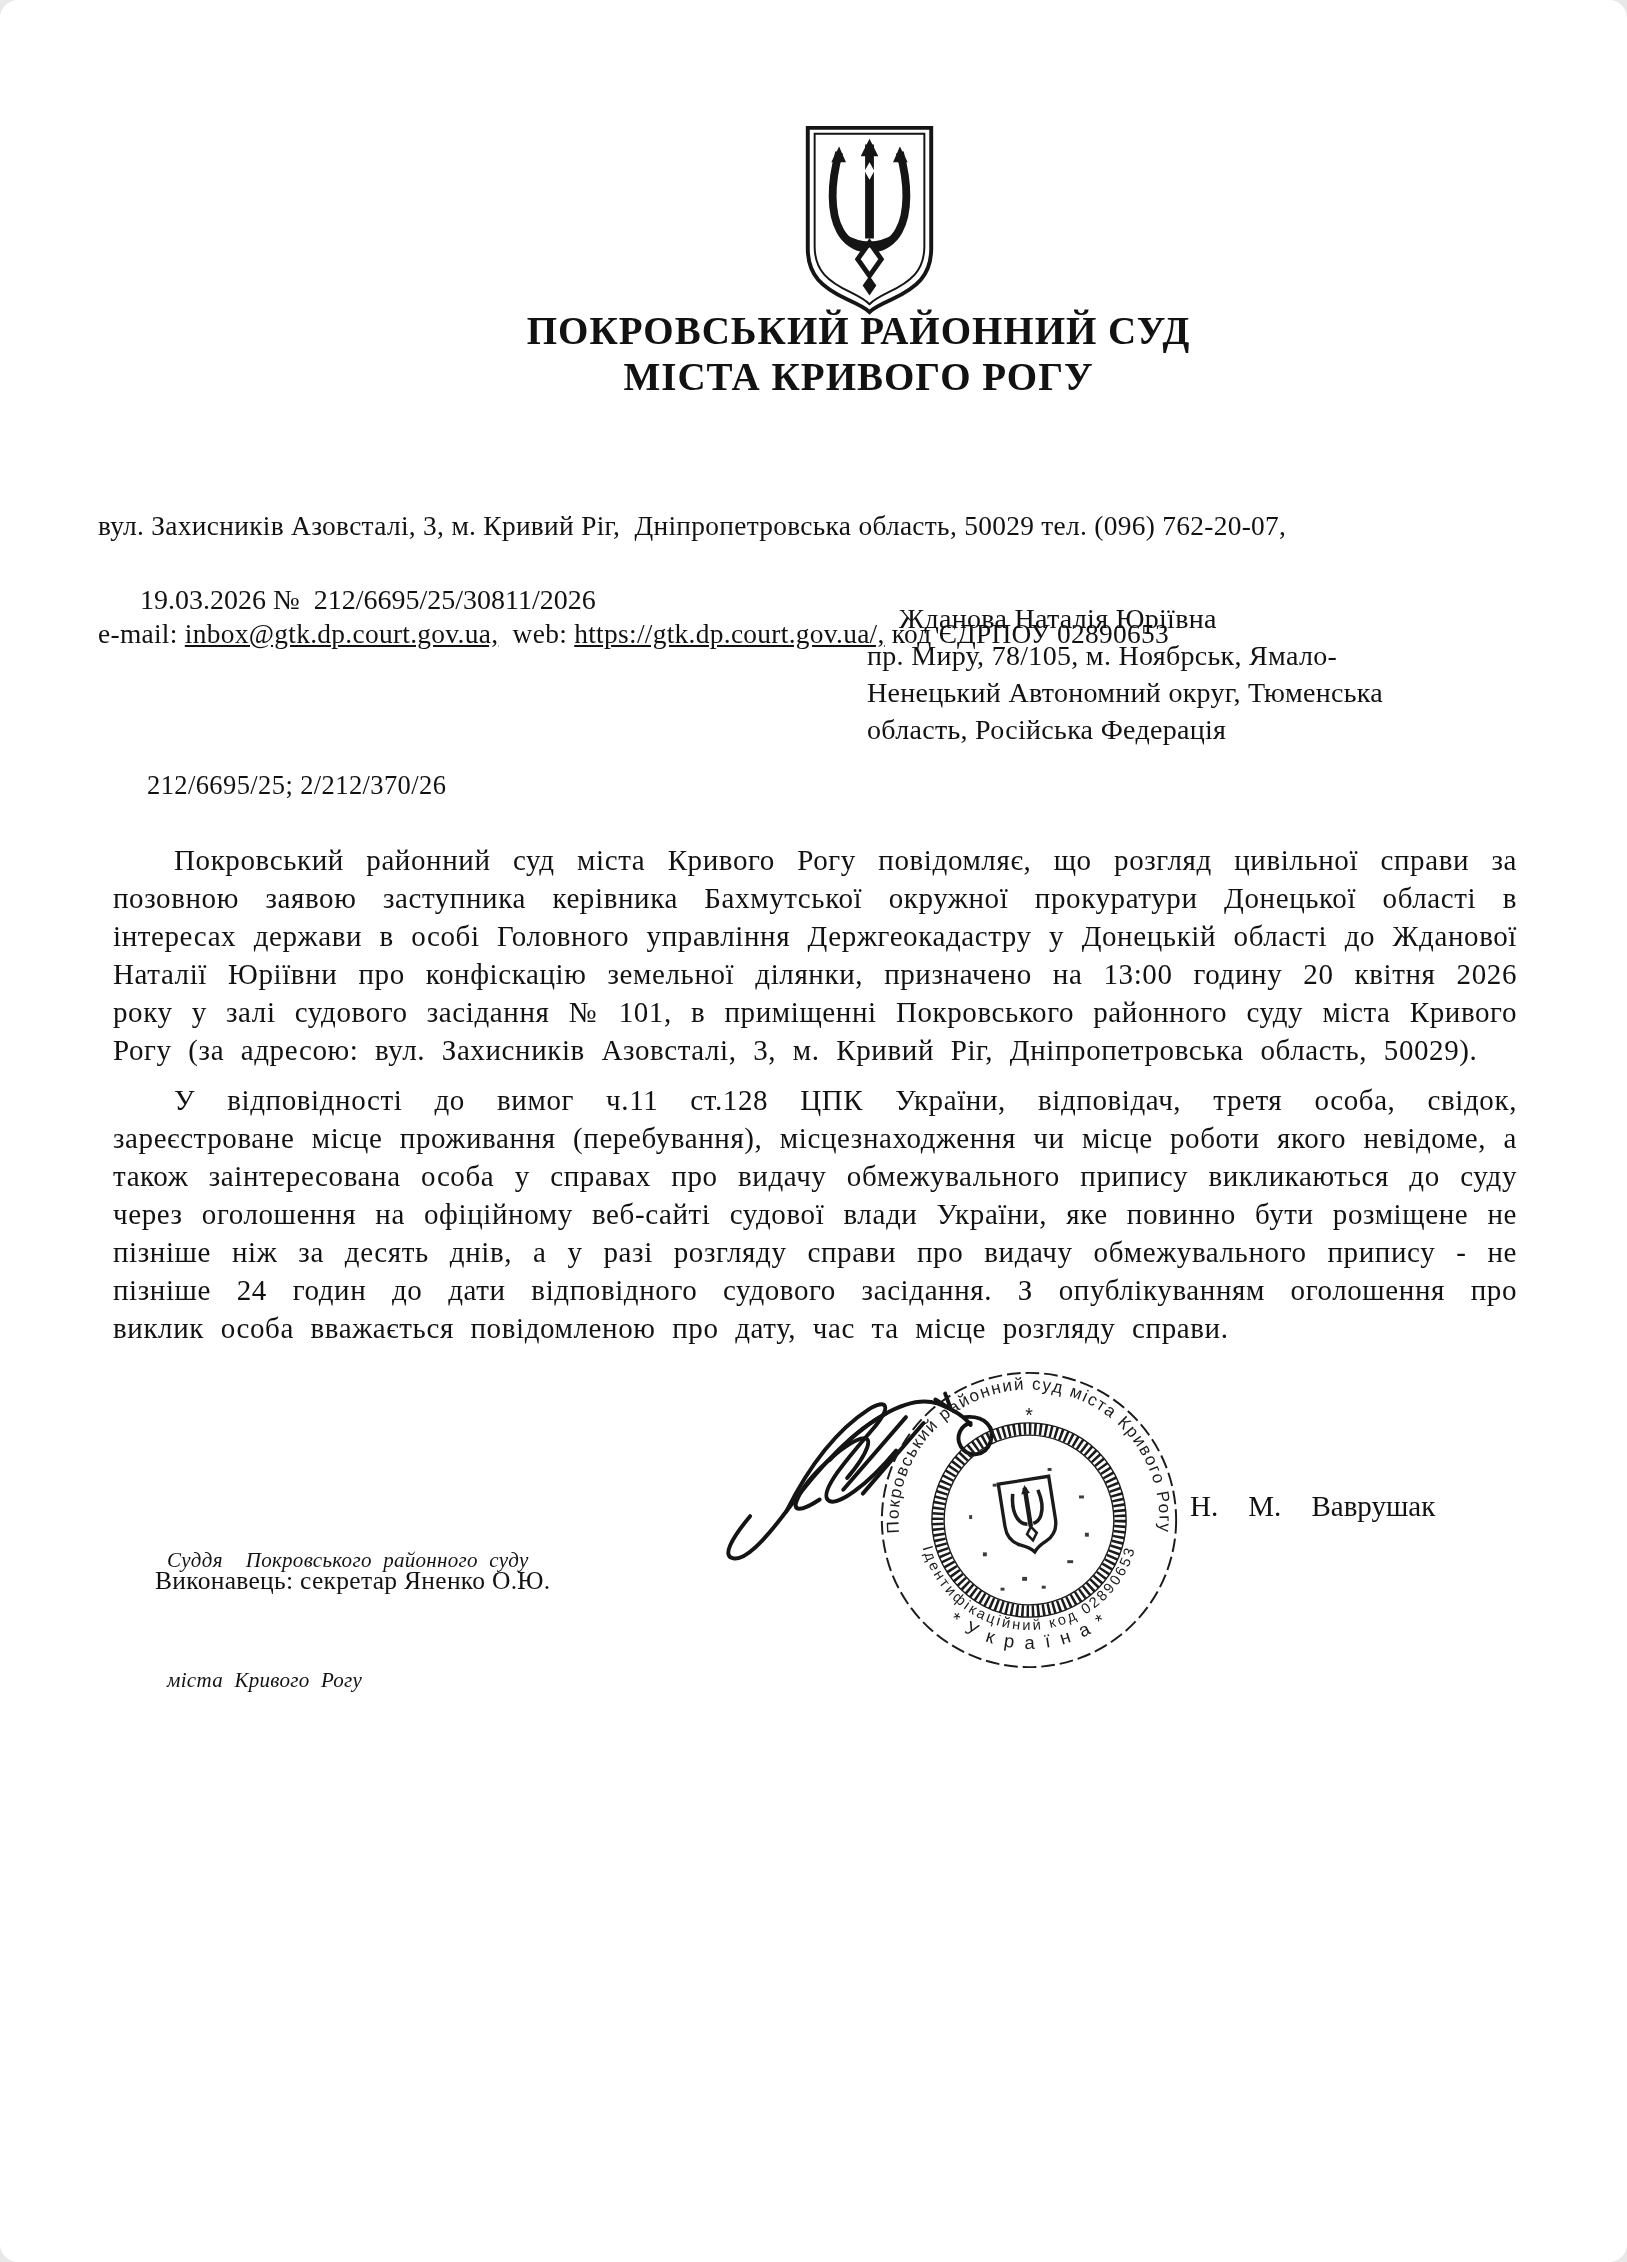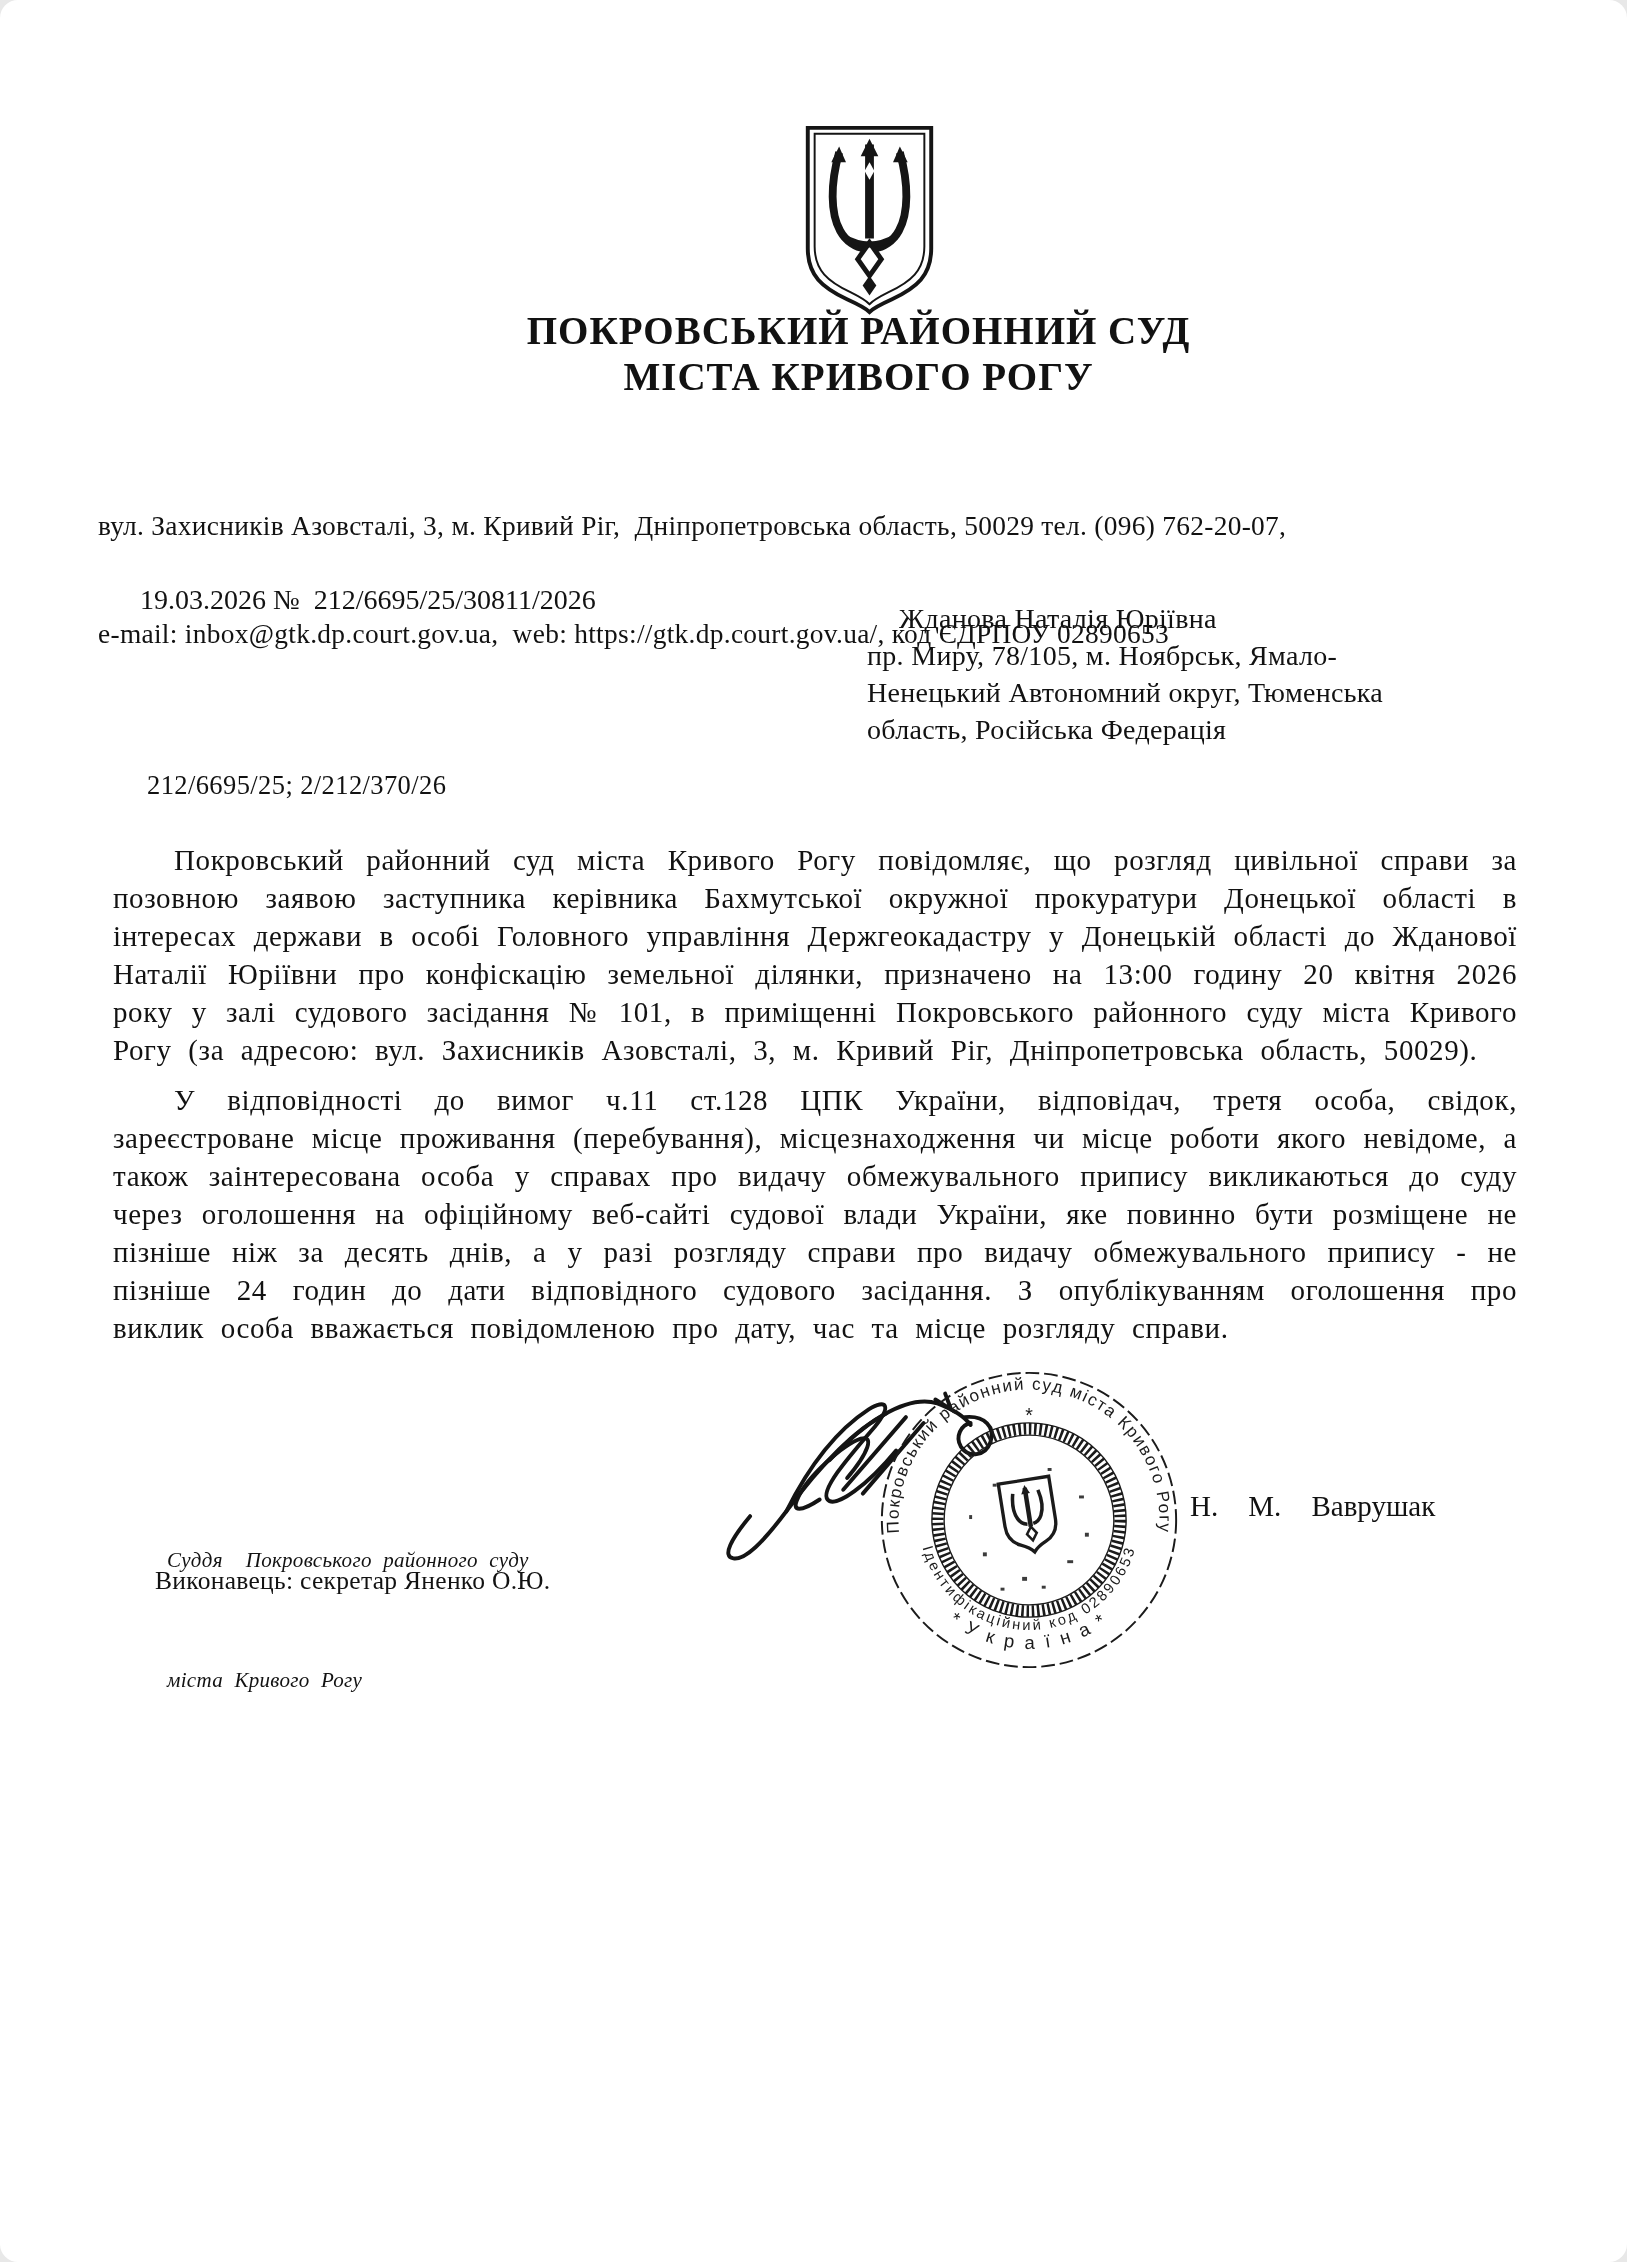--- a/index.html
+++ b/index.html
@@ -11,21 +11,21 @@
     color:#121212;
     overflow:hidden;
     border-radius:18px;
   }
   .abs{position:absolute;}
   #emblem{left:796px;top:123px;width:147px;height:192px;}
   #title{top:308px;left:98px;width:1521px;text-align:center;
          font-weight:bold;font-size:39px;line-height:46px;letter-spacing:1px;}
   #addr{top:436px;left:98px;width:1521px;text-align:left;
         font-size:27.4px;line-height:36px;letter-spacing:0.3px;white-space:pre;}
-  a.doclink{color:#121212;}
+  a.doclink{color:#121212;text-decoration:underline;}
   
   #date-line{top:584px;left:140px;font-size:28px;white-space:pre;
              text-underline-offset:5.9px;}
   #case-line{top:770px;left:147px;font-size:26.5px;letter-spacing:0.4px;}
   
   #recipient{top:600px;left:867px;width:564px;font-size:28px;line-height:37px;letter-spacing:0.3px;}
   #recipient .name{margin-left:32px;}
   
   #body-text{top:829px;left:101px;width:1428px;
              font-size:29px;line-height:38px;

